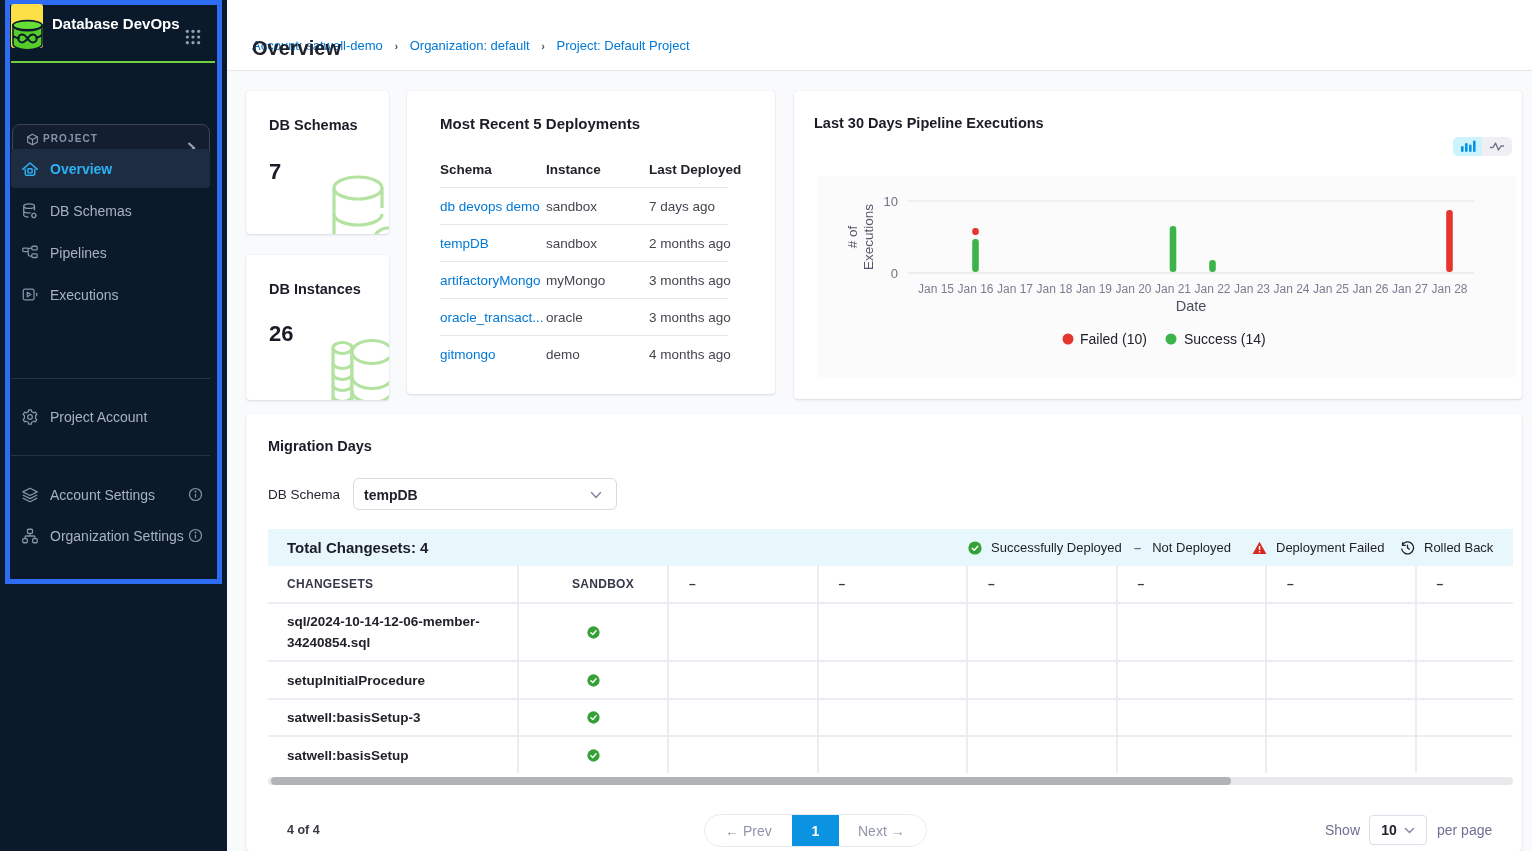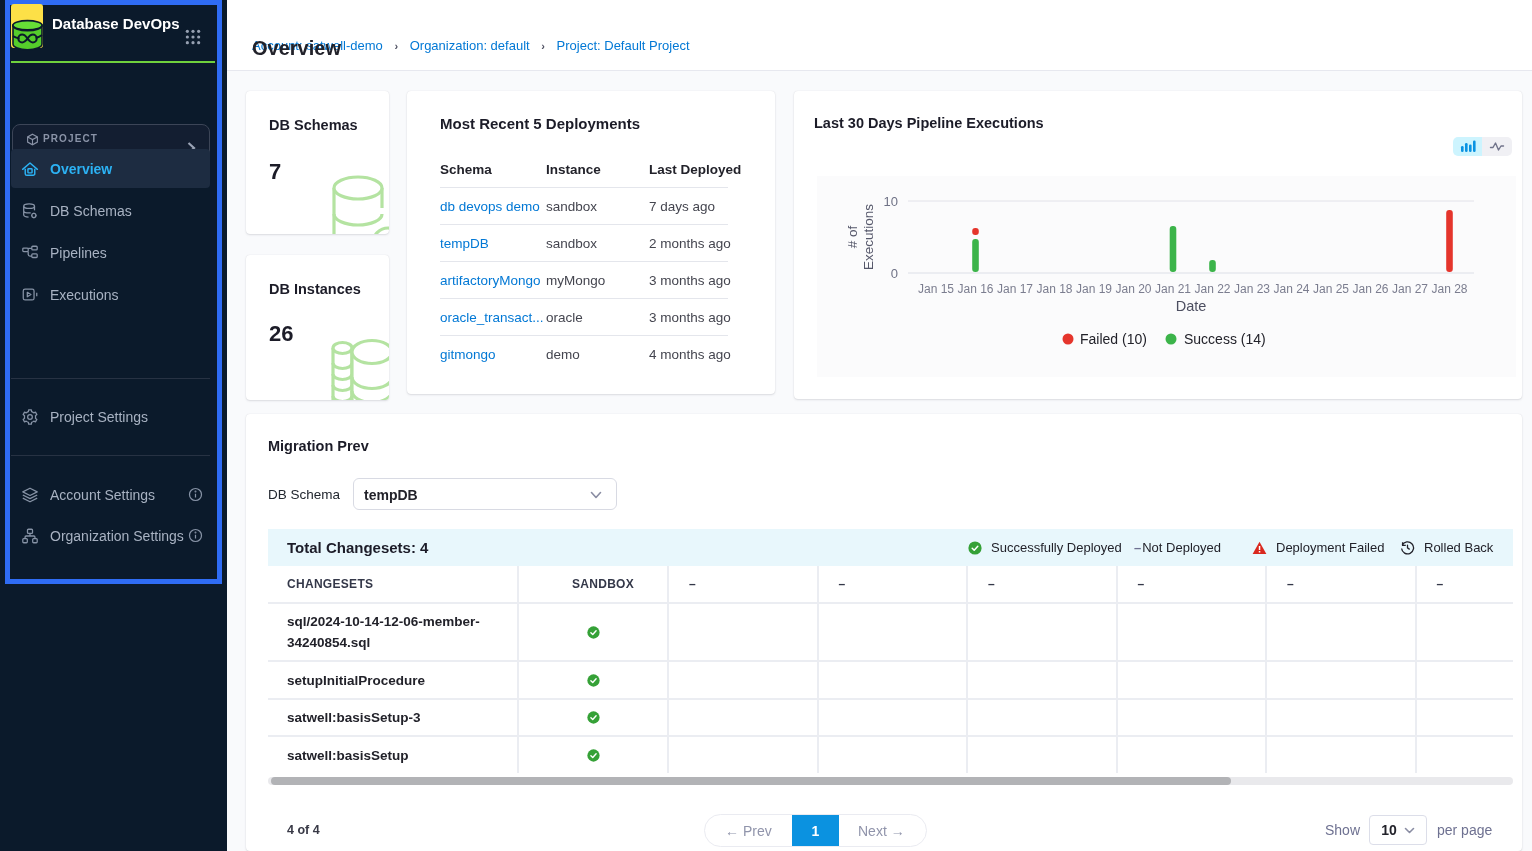--- a/index.html
+++ b/index.html
@@ -154,21 +154,21 @@
         <path d="M17.5 7.5v4"></path>
       </svg>
     <span class="lbl">Executions</span>
   </div>
   <div class="navdiv" style="top:378px"></div>
   <div class="navitem" style="top:397px">
     <svg class="ic" viewBox="0 0 20 20" fill="none" stroke="#8793a6" stroke-width="1.4">
         <circle cx="10" cy="10" r="2.6"></circle>
         <path d="M16.2 10c0-.5-.06-.95-.17-1.4l1.6-1.25-1.55-2.7-1.9.77a6.2 6.2 0 0 0-2.4-1.4L11.5 2h-3l-.28 2.02a6.2 6.2 0 0 0-2.4 1.4l-1.9-.77-1.55 2.7L3.97 8.6a6.3 6.3 0 0 0 0 2.8l-1.6 1.25 1.55 2.7 1.9-.77c.7.63 1.5 1.1 2.4 1.4L8.5 18h3l.28-2.02c.9-.3 1.7-.77 2.4-1.4l1.9.77 1.55-2.7-1.6-1.25c.11-.45.17-.9.17-1.4Z" stroke-linejoin="round"></path>
       </svg>
-    <span class="lbl">Project Settings</span>
+    <span class="lbl">Project Account</span>
   </div>
   <div class="navdiv" style="top:455px"></div>
   <div class="navitem" style="top:475px">
     <svg class="ic" viewBox="0 0 20 20" fill="none" stroke="#8793a6" stroke-width="1.4">
         <path d="m2 10 8 4 8-4M2 13.5l8 4 8-4" stroke-linejoin="round"></path>
         <path d="m2 6.5 8-4 8 4-8 4Z" stroke-linejoin="round"></path>
       </svg>
     <span class="lbl">Account Settings</span>
     <svg class="infoic" width="15" height="15" viewBox="0 0 16 16" fill="none" stroke="#8793a6" stroke-width="1.3">
         <circle cx="8" cy="8" r="6.4"></circle>
@@ -307,41 +307,41 @@
       <rect x="415.2" y="169" width="6.6" height="12" rx="3" fill="#3cb44a"></rect>
       <rect x="652.2" y="119" width="6.6" height="62" rx="3" fill="#e5352c"></rect>
       <circle cx="274" cy="248" r="5.5" fill="#e5352c"></circle>
       <text x="286" y="253" font-size="14" fill="#22222a">Failed (10)</text>
       <circle cx="377" cy="248" r="5.5" fill="#3cb44a"></circle>
       <text x="390" y="253" font-size="14" fill="#22222a">Success (14)</text>
     </svg>
   </div>
 
   <div class="card" id="card-mig">
-    <div id="mig-title">Migration Prev</div>
+    <div id="mig-title">Migration Days</div>
     <div id="dbs-label">DB Schema</div>
     <div id="dbs-select">
         <div class="v">tempDB</div>
         <svg width="12" height="8" viewBox="0 0 12 8" fill="none" stroke="#8a8da3" stroke-width="1.6">
           <path d="M1.5 1.5 6 6.5 10.5 1.5" stroke-linecap="round" stroke-linejoin="round"></path>
         </svg>
       </div>
     <div id="tablewrap">
       <div id="band">
         <div class="tc">Total Changesets: 4</div>
         <div class="leg" style="left:700px">
             <svg width="14" height="14" viewBox="0 0 14 14">
               <circle cx="7" cy="7" r="6.6" fill="#35a137"></circle>
               <path d="M4.2 7.2l2 2 3.6-4" stroke="#fff" stroke-width="1.5" fill="none" stroke-linecap="round" stroke-linejoin="round"></path>
             </svg>
             <span style="margin-left:9px">Successfully Deployed</span>
           </div>
         <div class="leg" style="left:866px">
             <span style="color:#6e7191;font-weight:bold">–</span>
-            <span style="margin-left:1px">Not Deployed</span>
+            <span style="margin-left:11px">Not Deployed</span>
           </div>
         <div class="leg" style="left:984px">
             <svg width="15" height="14" viewBox="0 0 15 14">
               <path d="M7.5 0.8 14.4 13H0.6Z" fill="#d9281e"></path>
               <rect x="6.8" y="5" width="1.5" height="4" fill="#fff"></rect>
               <rect x="6.8" y="10" width="1.5" height="1.5" fill="#fff"></rect>
             </svg>
             <span style="margin-left:9px">Deployment Failed</span>
           </div>
         <div class="leg" style="left:1132px">

